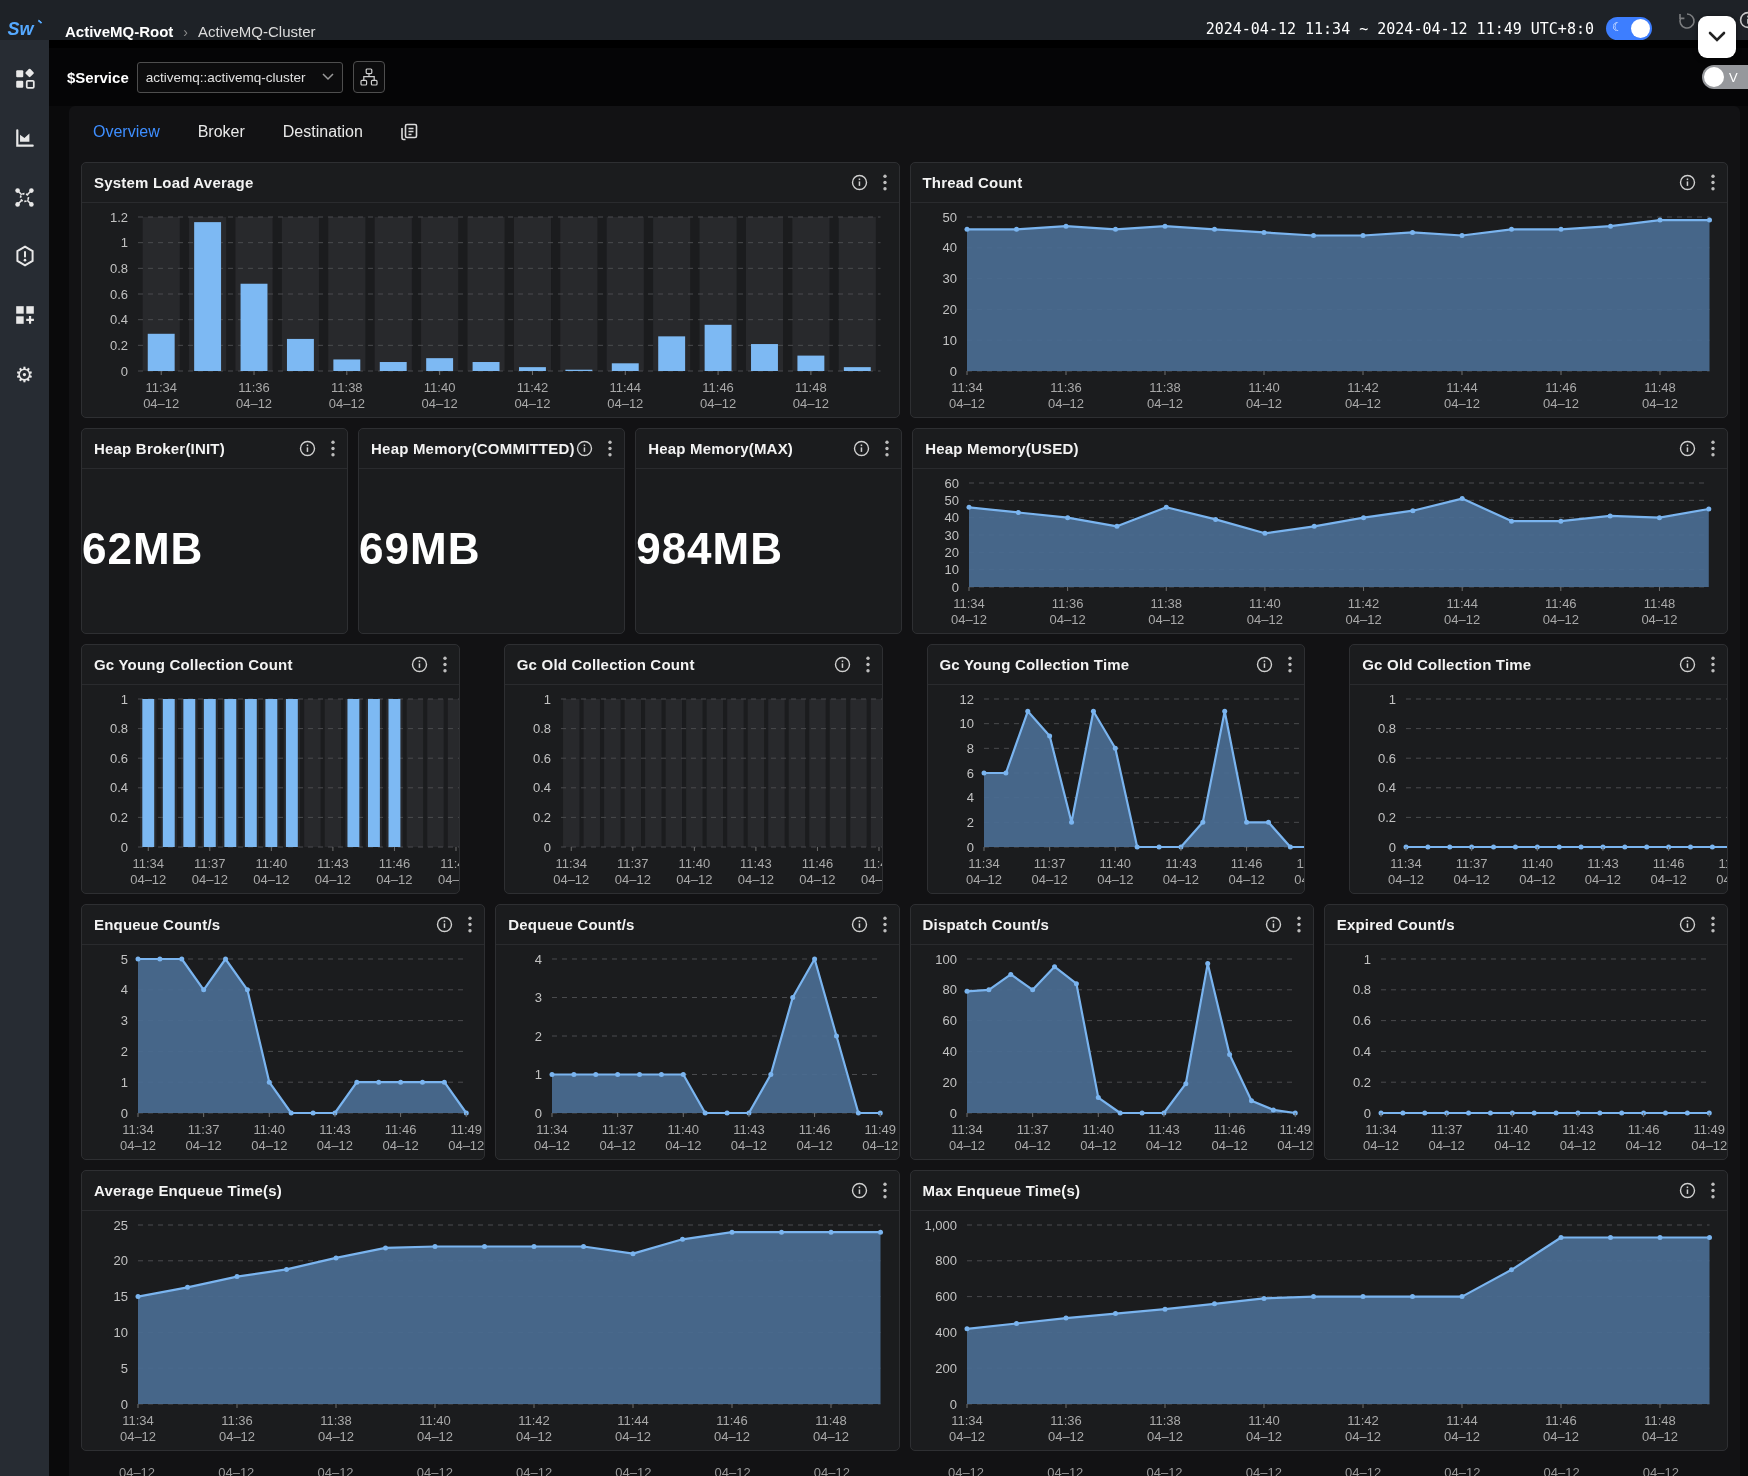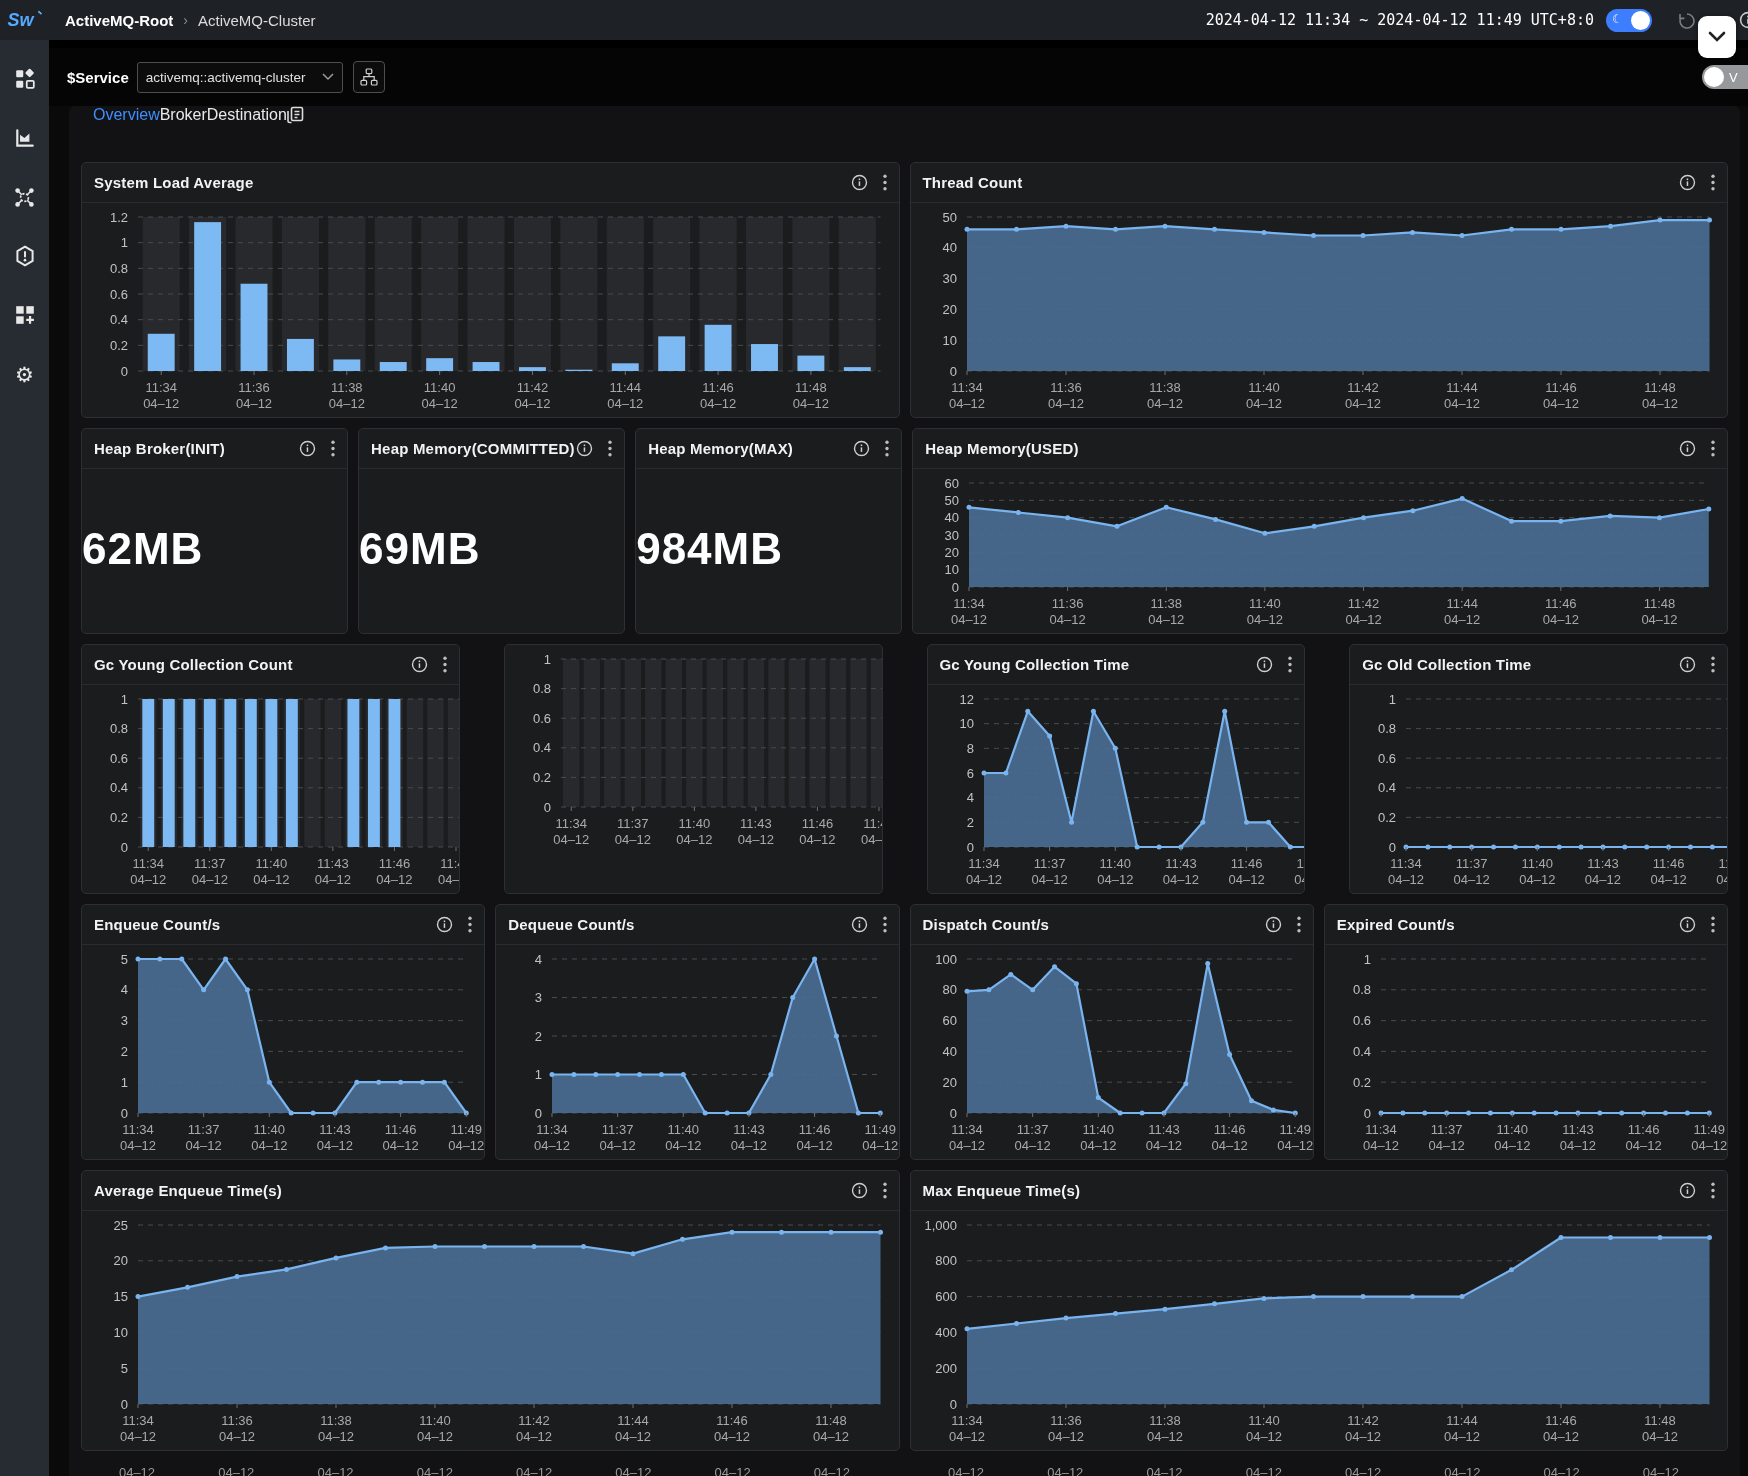--- a/index.html
+++ b/index.html
@@ -1,21 +1,21 @@
 <!DOCTYPE html>
 <html><head>
 <meta charset="utf-8">
 <style>
   * { margin:0; padding:0; box-sizing:border-box; }
   html,body { width:1748px; height:1476px; background:#000; overflow:hidden;
     font-family:"Liberation Sans",sans-serif; position:relative; color:#e8e8e8; }
 
   
   .topbar { position:absolute; left:0; top:0; width:1748px; height:40px;
-    background:#1e2227; display:flex; align-items:center; z-index:6; }
+    background:#1e2227; display:flex; align-items:flex-end; z-index:6; }
   .logo { width:49px; display:flex; justify-content:center; align-items:flex-start;
     font-weight:700; font-size:18px; color:#55a9ff; font-style:italic; }
   .logo .arc { width:7px; height:7px; border:2px solid #55a9ff;
     border-color:#55a9ff transparent transparent transparent; border-radius:50%;
     transform:rotate(40deg); margin:1px 0 0 1px; }
   .crumbs { display:flex; align-items:center; gap:10px; margin-left:16px; font-size:15px; }
   .crumb-root { font-weight:700; color:#ffffff; }
   .crumb-sep { color:#8b8b8b; font-size:14px; }
   .crumb-leaf { color:#dcdcdc; }
   .topbar-right { margin-left:auto; display:flex; align-items:center; gap:12px; padding-right:96px; }
@@ -46,21 +46,21 @@
   
   .sidebar { position:absolute; left:0; top:40px; width:49px; height:1436px; background:#272c33;
     display:flex; flex-direction:column; align-items:center; padding-top:26px; gap:33px; z-index:5; }
   .side-item { width:26px; height:26px; display:flex; align-items:center; justify-content:center;
     cursor:pointer; color:#e8e8e8; }
   .gear-glyph { font-size:21px; color:#e8e8e8; line-height:1; }
 
   
   .content { position:absolute; left:49px; top:98px; width:1699px; height:1378px; background:#0a0a0b; }
   .panel { margin:8px 8px 0 20px; background:#121214; border-radius:6px 6px 0 0; }
-  .tabs { height:52px; display:flex; align-items:flex-start; padding-left:24px; }
+  .tabs { height:52px; display:flex; align-items:center; padding-left:24px; gap:38px; }
   .tab { font-size:16px; color:#e9e9e9; cursor:pointer; }
   .tab.active { color:#3e8eff; }
   .tab-copy-icon { cursor:pointer; display:flex; align-items:center; }
 
   .rows { padding:4px 12px 0 12px; display:flex; flex-direction:column; gap:10px; }
   .row { display:flex; gap:10px; }
   .h1 { height:256px; } .h2 { height:206px; } .h3 { height:250px;gap:44px; } .h4 { height:256px; } .h5 { height:281px; }
   .card { background:#1b1c1e; border:1px solid #2e2f32; border-radius:5px; display:flex;
     flex-direction:column; overflow:hidden; flex:1; }
   .card.wide3 { flex:3.07; }
@@ -613,20 +613,39 @@
                 <line x1="312.4453125" x2="312.4453125" y1="162" y2="166" stroke="#6f6f6f" stroke-width="1"></line>
                 <text x="312.4453125" y="183" fill="#a9a9a9" font-size="13" text-anchor="middle">11:46</text>
                 <text x="312.4453125" y="199" fill="#a9a9a9" font-size="13" text-anchor="middle">04–12</text>
                 <line x1="373.9921875" x2="373.9921875" y1="162" y2="166" stroke="#6f6f6f" stroke-width="1"></line>
                 <text x="373.9921875" y="183" fill="#a9a9a9" font-size="13" text-anchor="middle">11:49</text>
                 <text x="373.9921875" y="199" fill="#a9a9a9" font-size="13" text-anchor="middle">04–12</text>
               </svg>
             </div>
         </div>
         <div class="card">
+          <div class="card-head">
+            <span class="card-title">Gc Old Collection Count</span>
+            <span class="head-icons">
+                <span class="hicon info">
+                  <svg width="17" height="17" viewBox="0 0 17 17">
+                    <circle cx="8.5" cy="8.5" r="7" fill="none" stroke="#cfcfcf" stroke-width="1.4"></circle>
+                    <rect x="7.7" y="7.4" width="1.5" height="4.5" fill="#cfcfcf"></rect>
+                    <rect x="7.7" y="4.5" width="1.5" height="1.6" fill="#cfcfcf"></rect>
+                  </svg>
+                </span>
+                <span class="hicon kebab">
+                  <svg width="4" height="17" viewBox="0 0 4 17">
+                    <circle cx="2" cy="2.2" r="1.7" fill="#bdbdbd"></circle>
+                    <circle cx="2" cy="8.5" r="1.7" fill="#bdbdbd"></circle>
+                    <circle cx="2" cy="14.8" r="1.7" fill="#bdbdbd"></circle>
+                  </svg>
+                </span>
+              </span>
+          </div>
           <div class="card-body">
               <svg width="402.25" height="208">
                 <rect x="58.0515625" y="14" width="16.4125" height="148" fill="#28292c"></rect>
                 <rect x="78.5671875" y="14" width="16.4125" height="148" fill="#28292c"></rect>
                 <rect x="99.0828125" y="14" width="16.4125" height="148" fill="#28292c"></rect>
                 <rect x="119.5984375" y="14" width="16.4125" height="148" fill="#28292c"></rect>
                 <rect x="140.1140625" y="14" width="16.4125" height="148" fill="#28292c"></rect>
                 <rect x="160.6296875" y="14" width="16.4125" height="148" fill="#28292c"></rect>
                 <rect x="181.1453125" y="14" width="16.4125" height="148" fill="#28292c"></rect>
                 <rect x="201.6609375" y="14" width="16.4125" height="148" fill="#28292c"></rect>

